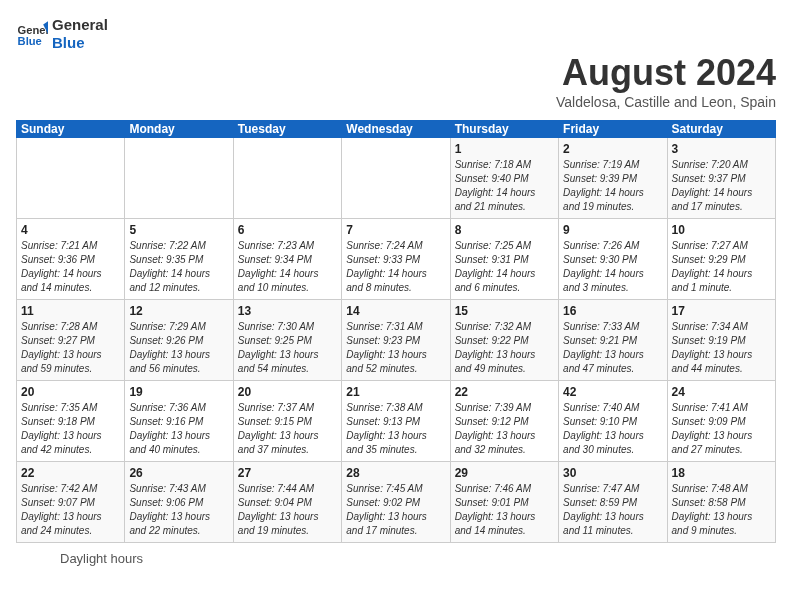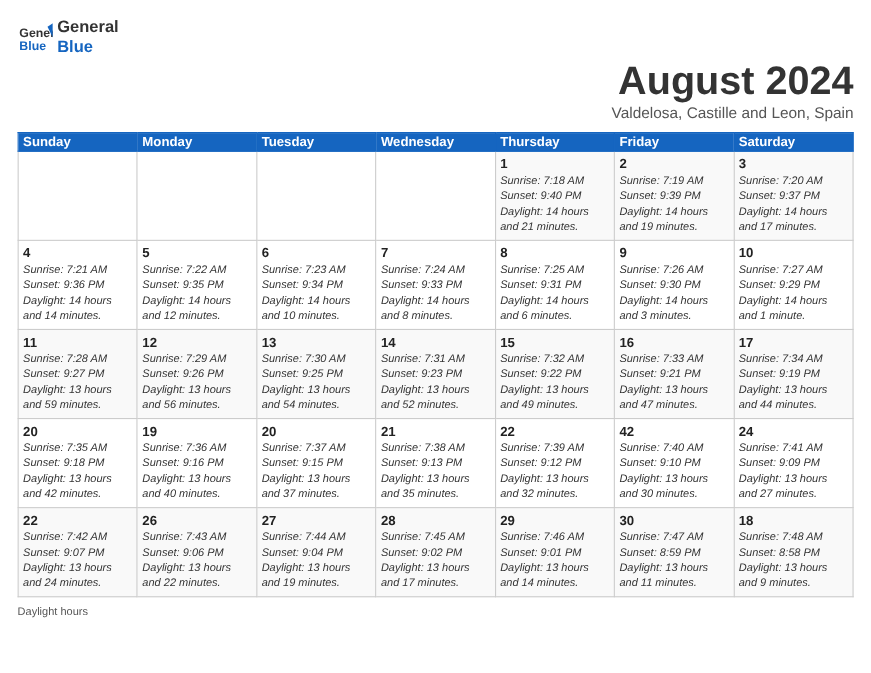--- a/index.html
+++ b/index.html
@@ -67,22 +67,23 @@
     }
     .day-info {
       color: #333;
       line-height: 1.4;
       font-size: 10px;
       font-style: italic;
     }
     .empty-cell { background: #fff !important; }
     .footer {
       margin-top: 8px;
-      font-size: 10px;
+      font-size: 13px;
       color: #555;
+      margin-left: 44px;
     }
   </style>
 </head>
 <body>
 
 <div class="header">
   <div class="logo">
     <svg class="logo-icon" viewBox="0 0 40 40">
       <text x="2" y="20" font-size="14" font-weight="bold" fill="#333">General</text>
       <text x="2" y="34" font-size="14" font-weight="bold" fill="#1565c0">Blue</text>

